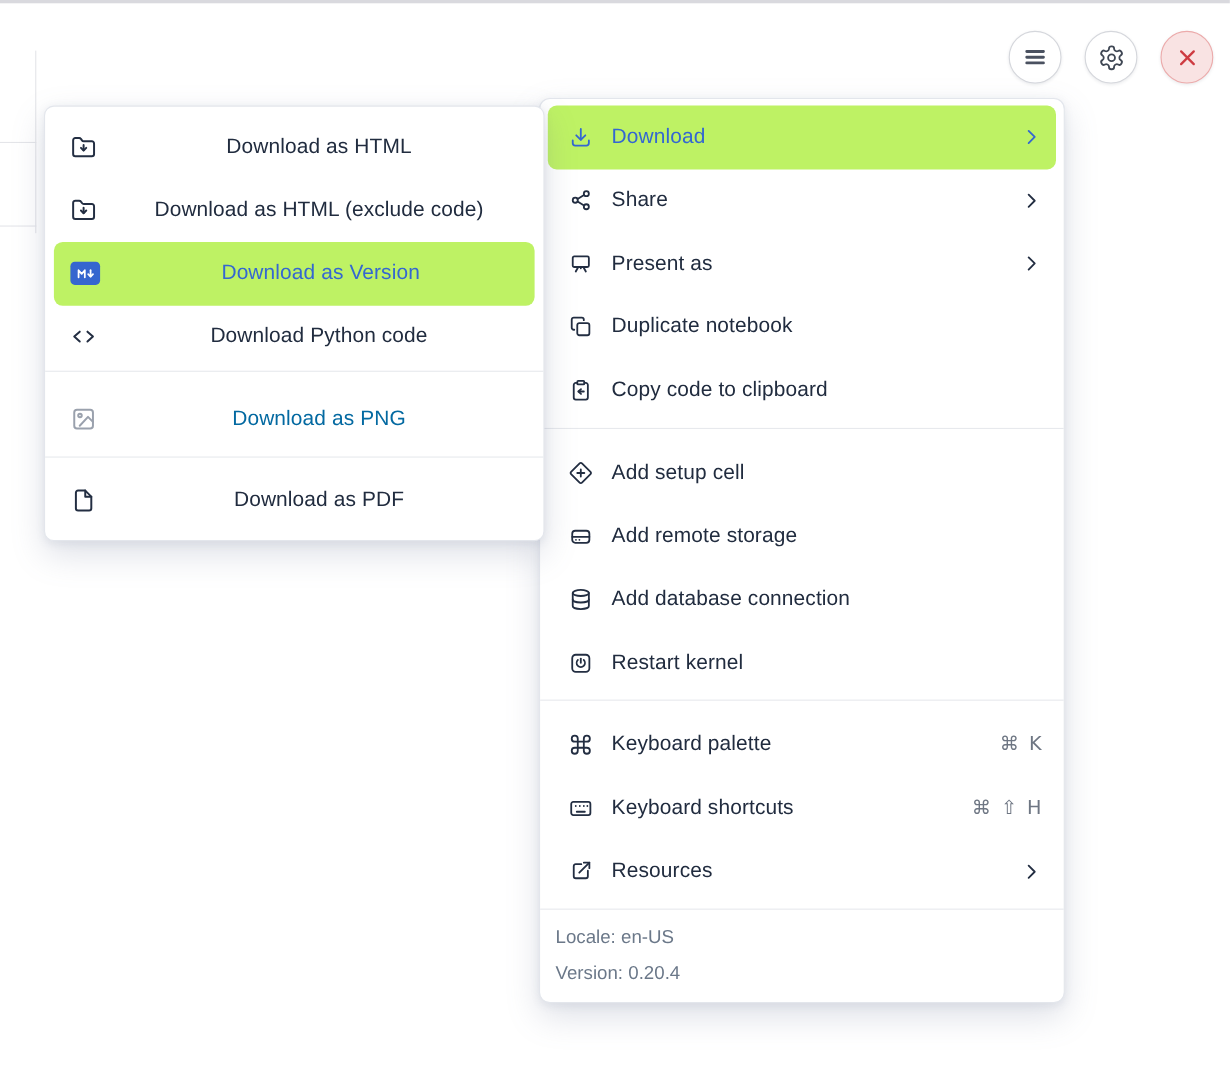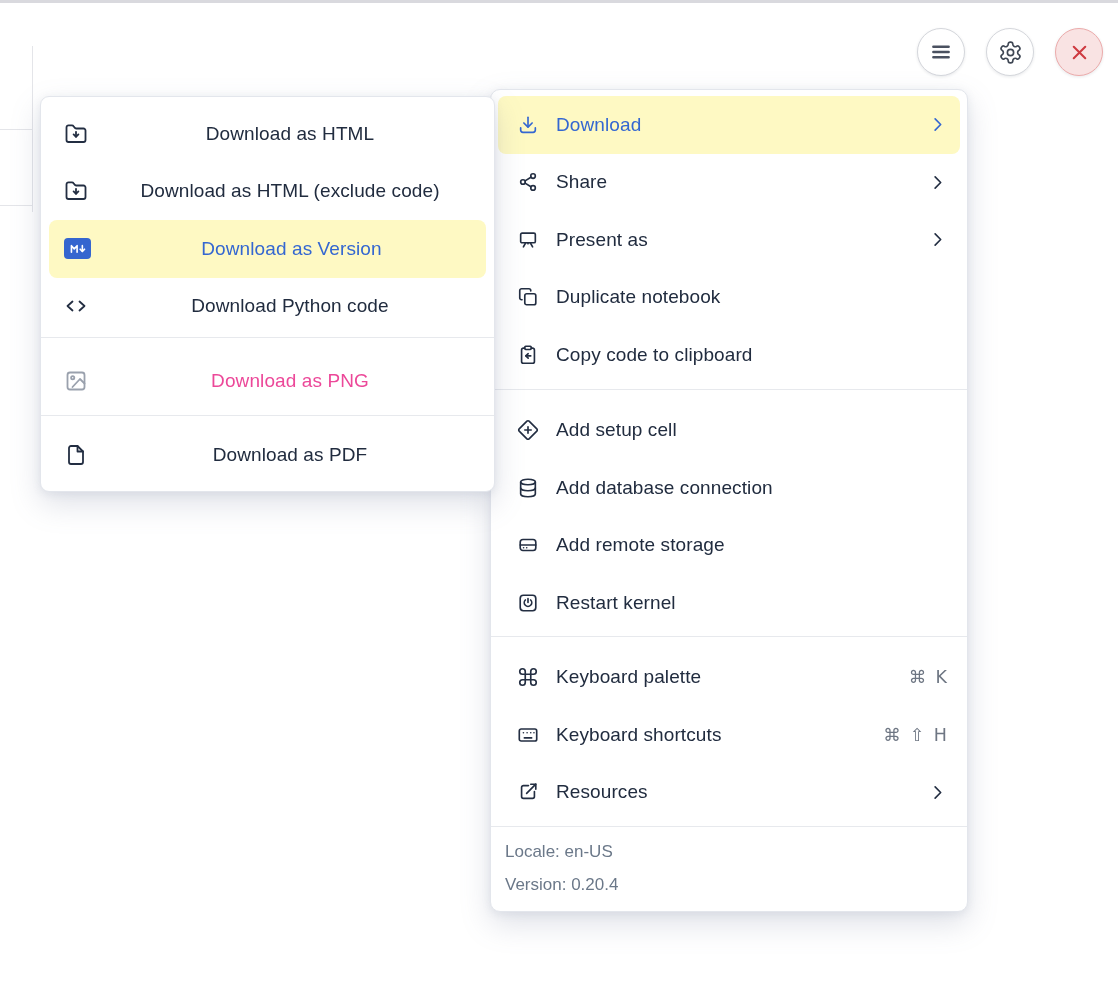--- a/index.html
+++ b/index.html
@@ -36,25 +36,25 @@
   #submenu-panel  { left:40px;  top:96px; width:455px; border-radius:9px;  z-index:3; padding:8px 0 7px;text-align:center; }
 
   .mrow {
     height:57.5px; display:flex; align-items:center; gap:17px;
     padding:0 20px 0 26px; font-size:19px; cursor:pointer; letter-spacing:.1px;
   }
   #submenu-panel .mrow { padding:0 18px 0 23px; gap:16px; }
   .mrow .ic { flex:0 0 auto; display:flex; color:#232e42; }
   .mrow .lbl { flex:1 1 auto; white-space:nowrap; }
   .mrow .chev { flex:0 0 auto; display:flex; color:#232e42; }
-  .mrow.active { background:#fef9c3; border-radius:8px; color:#3467d1; }
+  .mrow.active { background:#bef264; border-radius:8px; color:#3467d1; }
   .mrow.active .ic, .mrow.active .chev { color:#3467d1; }
   #main-menu-panel .mrow.active { margin:0 7px; padding:0 13px 0 19px; }
   #submenu-panel  .mrow.active { margin:0 8px; padding:0 10px 0 15px; }
-  .mrow.disabled { color:#ec4899; cursor:default; }
+  .mrow.disabled { color:#0369a1; cursor:default; }
   .mrow.disabled .ic { color:#9aa1ad; }
 
   .sep { height:1px; background:#e7e9ed; }
   #main-menu-panel .sep-1 { margin:5px 0 12px; }
   #main-menu-panel .sep-2 { margin:4px 0 12px; }
   #main-menu-panel .sep-3 { margin:5px 0 0; }
   #submenu-panel .sep-1 { margin:2px 0 14px; }
   #submenu-panel .sep-2 { margin:5px 0 11px; }
 
   .keys { display:flex; gap:9px; color:#6e7683; font-size:17.5px;
@@ -179,37 +179,37 @@
           <path d="M10.83 2.38a1.65 1.65 0 0 1 2.34 0l8.45 8.45a1.65 1.65 0 0 1 0 2.34l-8.45 8.45a1.65 1.65 0 0 1-2.34 0l-8.45-8.45a1.65 1.65 0 0 1 0-2.34Z"></path>
           <path d="M12 8.5v7M8.5 12h7"></path>
         </svg>
     </span>
     <span class="lbl">Add setup cell</span>
   </div>
 
   <div class="mrow">
     <span class="ic">
       <svg width="22" height="22" viewBox="0 0 24 24" fill="none" stroke="currentColor" stroke-width="1.8" stroke-linecap="round" stroke-linejoin="round">
+          <rect x="3.5" y="6" width="17" height="12" rx="3"></rect>
+          <path d="M3.5 12h17"></path>
+          <path d="M7.2 15h.01M10.6 15h.01"></path>
+        </svg>
+    </span>
+    <span class="lbl">Add remote storage</span>
+  </div>
+
+  <div class="mrow">
+    <span class="ic">
+      <svg width="22" height="22" viewBox="0 0 24 24" fill="none" stroke="currentColor" stroke-width="1.8" stroke-linecap="round" stroke-linejoin="round">
           <ellipse cx="12" cy="5.5" rx="8" ry="3"></ellipse>
           <path d="M4 5.5v13c0 1.66 3.58 3 8 3s8-1.34 8-3v-13"></path>
           <path d="M4 12c0 1.66 3.58 3 8 3s8-1.34 8-3"></path>
         </svg>
     </span>
     <span class="lbl">Add database connection</span>
-  </div>
-
-  <div class="mrow">
-    <span class="ic">
-      <svg width="22" height="22" viewBox="0 0 24 24" fill="none" stroke="currentColor" stroke-width="1.8" stroke-linecap="round" stroke-linejoin="round">
-          <rect x="3.5" y="6" width="17" height="12" rx="3"></rect>
-          <path d="M3.5 12h17"></path>
-          <path d="M7.2 15h.01M10.6 15h.01"></path>
-        </svg>
-    </span>
-    <span class="lbl">Add remote storage</span>
   </div>
 
   <div class="mrow">
     <span class="ic">
       <svg width="22" height="22" viewBox="0 0 24 24" fill="none" stroke="currentColor" stroke-width="1.8" stroke-linecap="round" stroke-linejoin="round">
           <rect x="3.5" y="3.5" width="17" height="17" rx="3.5"></rect>
           <path d="M12 7.3v4.2"></path>
           <path d="M14.9 8.7a4.1 4.1 0 1 1-5.8 0"></path>
         </svg>
     </span>

